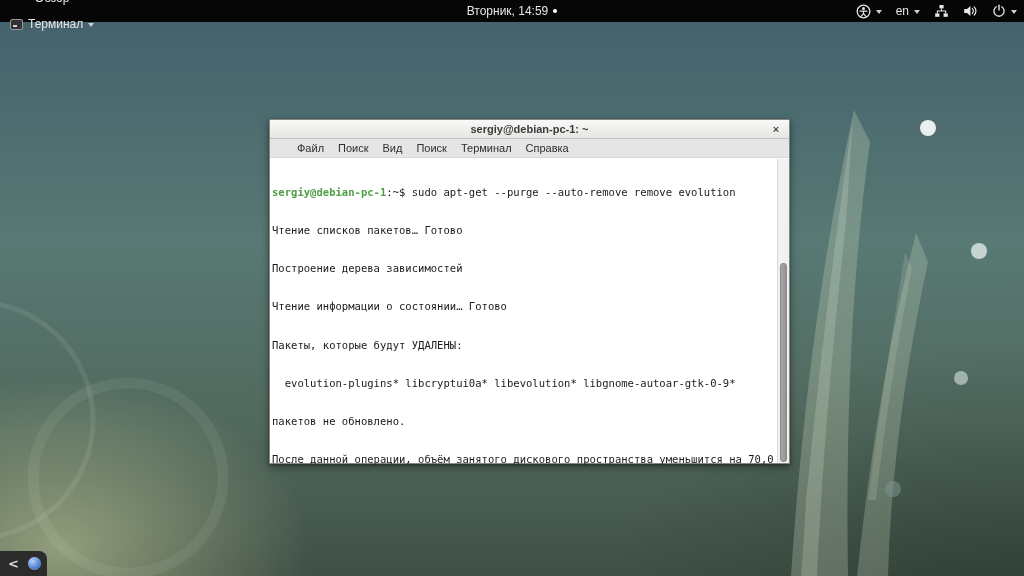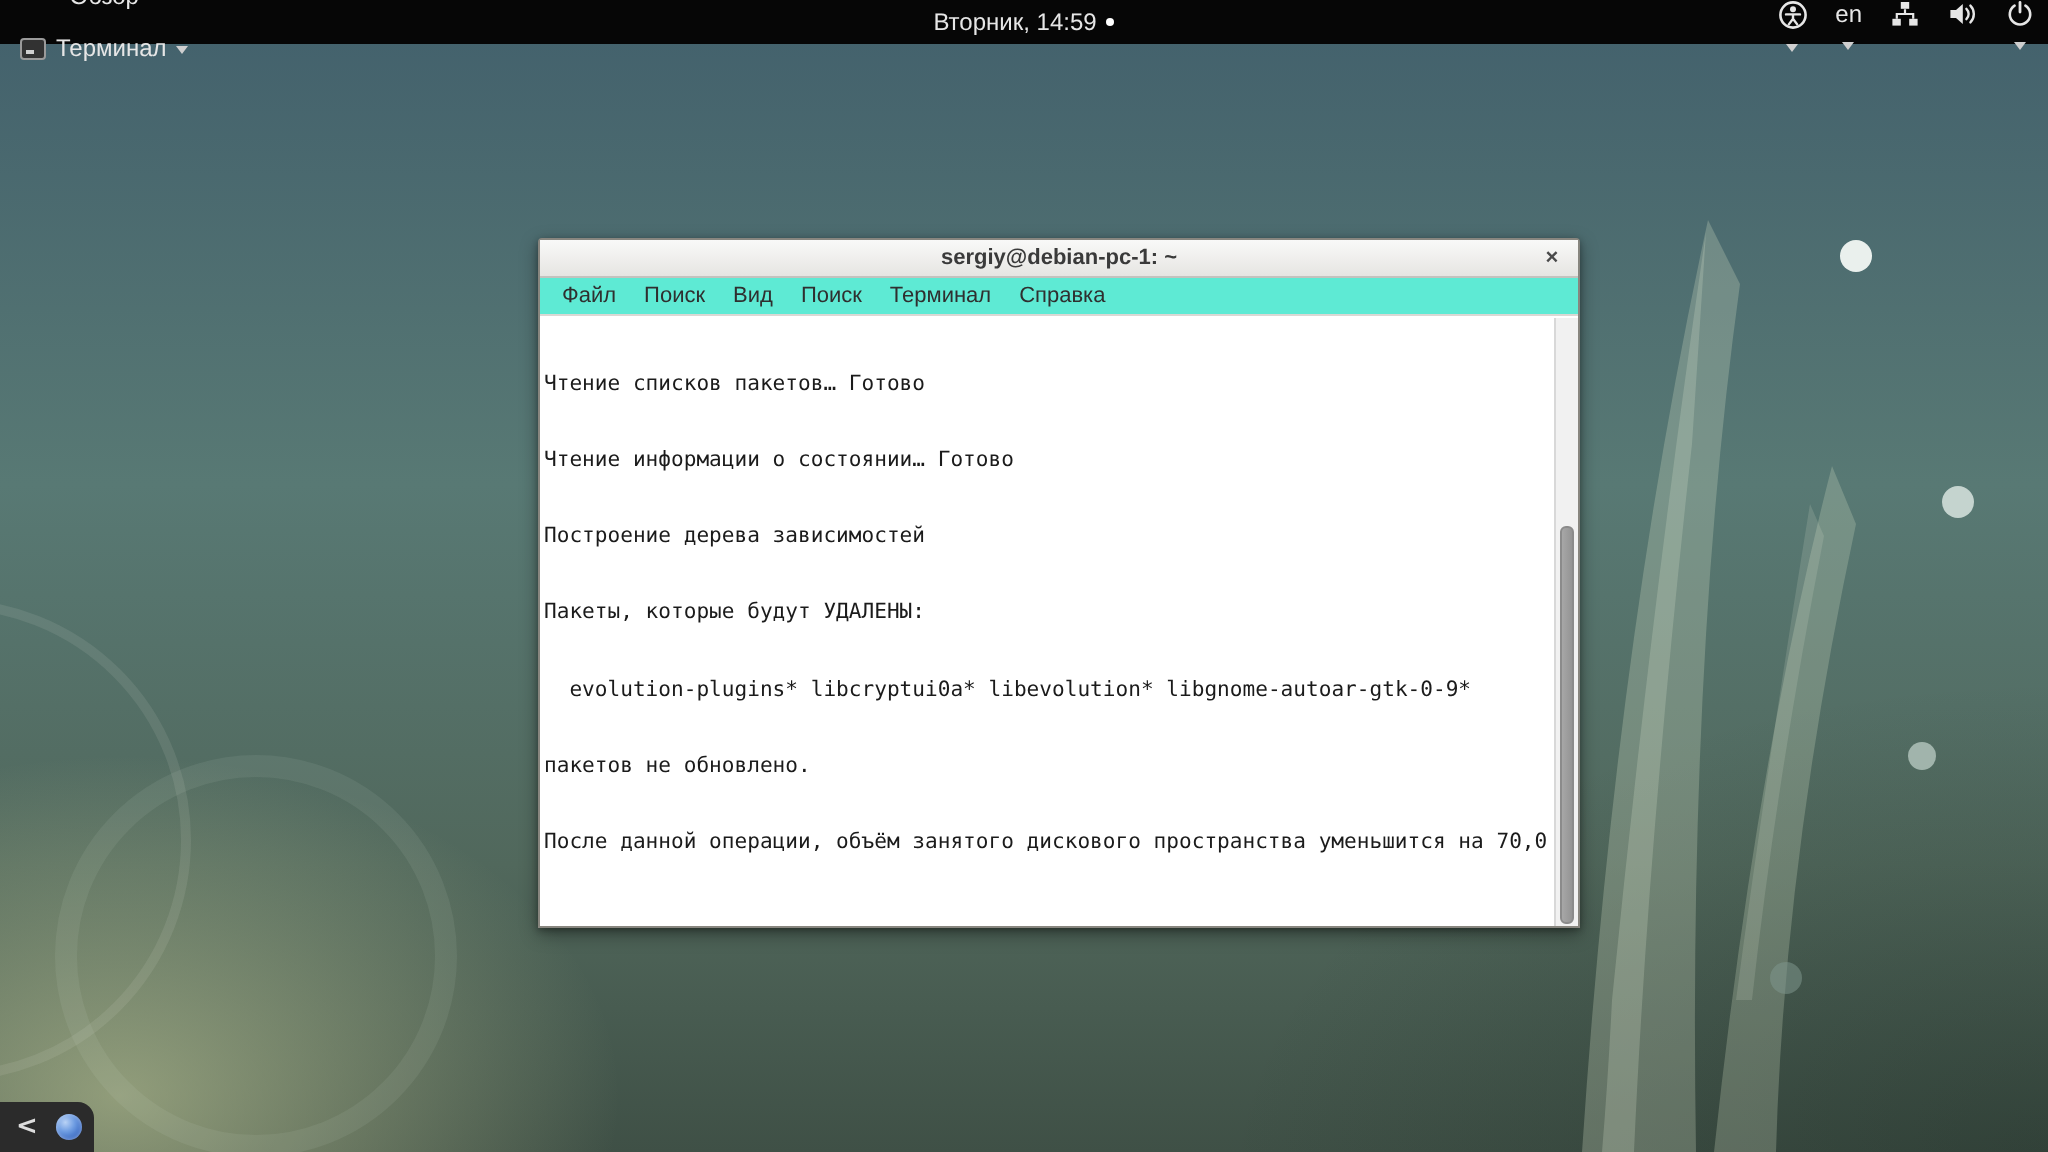--- a/index.html
+++ b/index.html
@@ -13,43 +13,43 @@
   
   .topbar { position:absolute; top:0; left:0; width:1024px; height:22px;
     background:#060606; color:#e6e6e6; display:flex; align-items:center;
     font-size:12px; z-index:50; }
   .tb-left { display:flex; align-items:center; gap:4px;flex-direction:column; }
   .tb-item { display:flex; align-items:center; gap:5px; padding:0 10px; height:22px; cursor:default; }
   .tb-center { position:absolute; left:0; right:0; top:0; height:22px;
     display:flex; align-items:center; justify-content:center; gap:6px; pointer-events:none; }
   .tb-center .tb-item { pointer-events:auto; }
   .tb-right { margin-left:auto; display:flex; align-items:center; height:22px; }
-  .tb-right .tb-item { padding:0 7px;flex-direction:column; }
+  .tb-right .tb-item { padding:0 7px; }
   .caret { display:inline-block; width:0; height:0; border-left:3.5px solid transparent;
     border-right:3.5px solid transparent; border-top:4px solid #cfcfcf; margin-top:2px; }
   .term-mini-icon { width:13px; height:11px; background:#323232; border:1px solid #9a9a9a;
     border-radius:2px; position:relative; }
   .term-mini-icon::after { content:""; position:absolute; left:2px; bottom:2px; width:4px; height:2px; background:#cfcfcf; }
   .notif-dot { width:4px; height:4px; border-radius:50%; background:#ffffff; }
   .tb-icon svg { display:block; }
 
   
   .window { position:absolute; left:269px; top:119px; width:521px; height:345px;
     border:1px solid #88867f; border-radius:2px 2px 0 0;
     box-shadow:0 3px 9px rgba(0,0,0,.38), 0 1px 3px rgba(0,0,0,.3);
     background:#ffffff; z-index:10; }
   .titlebar { height:19px; background:linear-gradient(#f9f9f8,#e6e5e2);
     border-bottom:1px solid #c4c2be; position:relative;
     display:flex; align-items:center; justify-content:center; }
   .title-text { font-size:11px; font-weight:bold; color:#3a3a3a; }
   .close-btn { position:absolute; right:5px; top:1px; width:16px; height:16px;
     display:flex; align-items:center; justify-content:center;
     color:#4a4a4a; font-size:11px; font-weight:bold; cursor:default; }
-  .menubar { height:19px; background:#5eead4; border-bottom:1px solid #dad8d4;
-    display:flex; align-items:center; padding-left:4px; }
+  .menubar { height:19px; background:#e5e5e5; border-bottom:1px solid #dad8d4;
+    display:flex; align-items:center; padding-left:20px; }
   .menu-item { font-size:11px; color:#2f2f2f; padding:0 7px; height:19px;
     display:flex; align-items:center; }
   .term-body { position:absolute; top:39px; left:0; right:0; bottom:0; background:#ffffff; }
   .term-content { position:absolute; top:1px; left:2px; right:13px; bottom:0;
     font-family:"DejaVu Sans Mono","Liberation Mono",monospace;
     font-size:10.55px; line-height:12.75px; color:#1b1b1b; white-space:pre-wrap;
     word-break:break-all; cursor:text; }
   .t-line { min-height:12.75px; }
   .prompt-user { color:#4f9e45; font-weight:bold; }
   .scrollbar { position:absolute; top:0; right:0; bottom:0; width:12px;
@@ -181,23 +181,24 @@
   <div class="menubar">
     <span class="menu-item">Файл</span>
     <span class="menu-item">Поиск</span>
     <span class="menu-item">Вид</span>
     <span class="menu-item">Поиск</span>
     <span class="menu-item">Терминал</span>
     <span class="menu-item">Справка</span>
   </div>
   <div class="term-body">
     <div class="term-content">
+      <div class="t-line"><span class="prompt-user">sergiy@debian-pc-1</span><span>:~$ </span><span>sudo apt-get --purge --auto-remove remove evolution</span></div>
       <div class="t-line">Чтение списков пакетов… Готово</div>
+      <div class="t-line">Построение дерева зависимостей</div>
       <div class="t-line">Чтение информации о состоянии… Готово</div>
-      <div class="t-line">Построение дерева зависимостей</div>
       <div class="t-line">Пакеты, которые будут УДАЛЕНЫ:</div>
       <div class="t-line">  evolution-plugins* libcryptui0a* libevolution* libgnome-autoar-gtk-0-9*</div>
       <div class="t-line">пакетов не обновлено.</div>
       <div class="t-line">После данной операции, объём занятого дискового пространства уменьшится на 70,0</div>
       
       
     </div>
     <div class="scrollbar">
       <div class="scroll-thumb"></div>
     </div>

